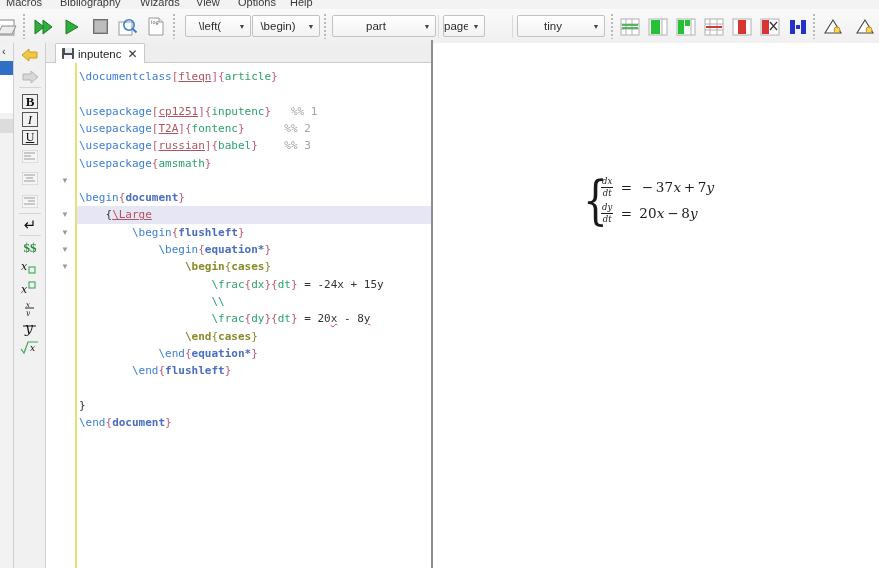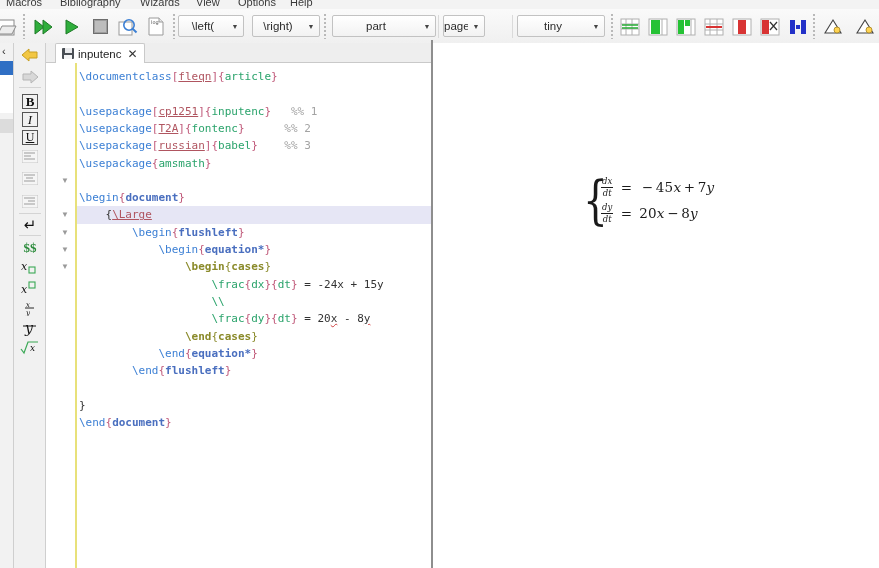--- a/index.html
+++ b/index.html
@@ -248,27 +248,27 @@
     <div class="tbtn" style="left:143px;">
       <svg width="16" height="19" viewBox="0 0 16 19">
         <path d="M1 1 H11 L15 5 V18 H1 Z" fill="#ffffff" stroke="#9a9a9a" stroke-width="1"></path>
         <path d="M11 1 V5 H15" fill="#e8e8e8" stroke="#9a9a9a" stroke-width="1"></path>
         <text x="3" y="7" font-family="DejaVu Sans, sans-serif" font-size="5" fill="#555">log</text>
       </svg>
     </div>
 
     <div class="grip" style="left:172px;"></div>
 
-    <div class="combo" style="left:178px;width:66px;align-items:center;">
+    <div class="combo" style="left:185px;width:66px;align-items:center;">
       <span class="ctext">\left(</span>
       <span class="carrow">▼</span>
     </div>
 
     <div class="combo" style="left:252px;width:68px;">
-      <span class="ctext">\right)</span>
+      <span class="ctext">\begin)</span>
       <span class="carrow">▼</span>
     </div>
 
     <div class="grip" style="left:323px;"></div>
 
     <div class="combo" style="left:332px;width:104px;">
       <span class="ctext">part</span>
       <span class="carrow">▼</span>
     </div>
     <div class="sep" style="left:438px;"></div>
@@ -490,21 +490,21 @@
   <div class="preview">
     <div class="eqbox">
       <span class="brace">{</span>
       <div class="eqrows" id="eqrows">
           <div class="eqrow">
             <span class="frac">
               <span class="num">dx</span>
               <span class="bar"></span>
               <span class="den">dt</span>
             </span>
-            <span class="eqtail"><span class="op"> = </span><span class="op">−</span><span class="num">45</span><span class="">x</span><span class="op">+</span><span class="num">7</span><span class="">y</span></span>
+            <span class="eqtail"><span class="op"> = </span><span class="op">−</span><span class="num">37</span><span class="">x</span><span class="op">+</span><span class="num">7</span><span class="">y</span></span>
           </div>
           <div class="eqrow">
             <span class="frac">
               <span class="num">dy</span>
               <span class="bar"></span>
               <span class="den">dt</span>
             </span>
             <span class="eqtail"><span class="op"> = </span><span class="num">20</span><span class="">x</span><span class="op">−</span><span class="num">8</span><span class="">y</span></span>
           </div>
         </div>

